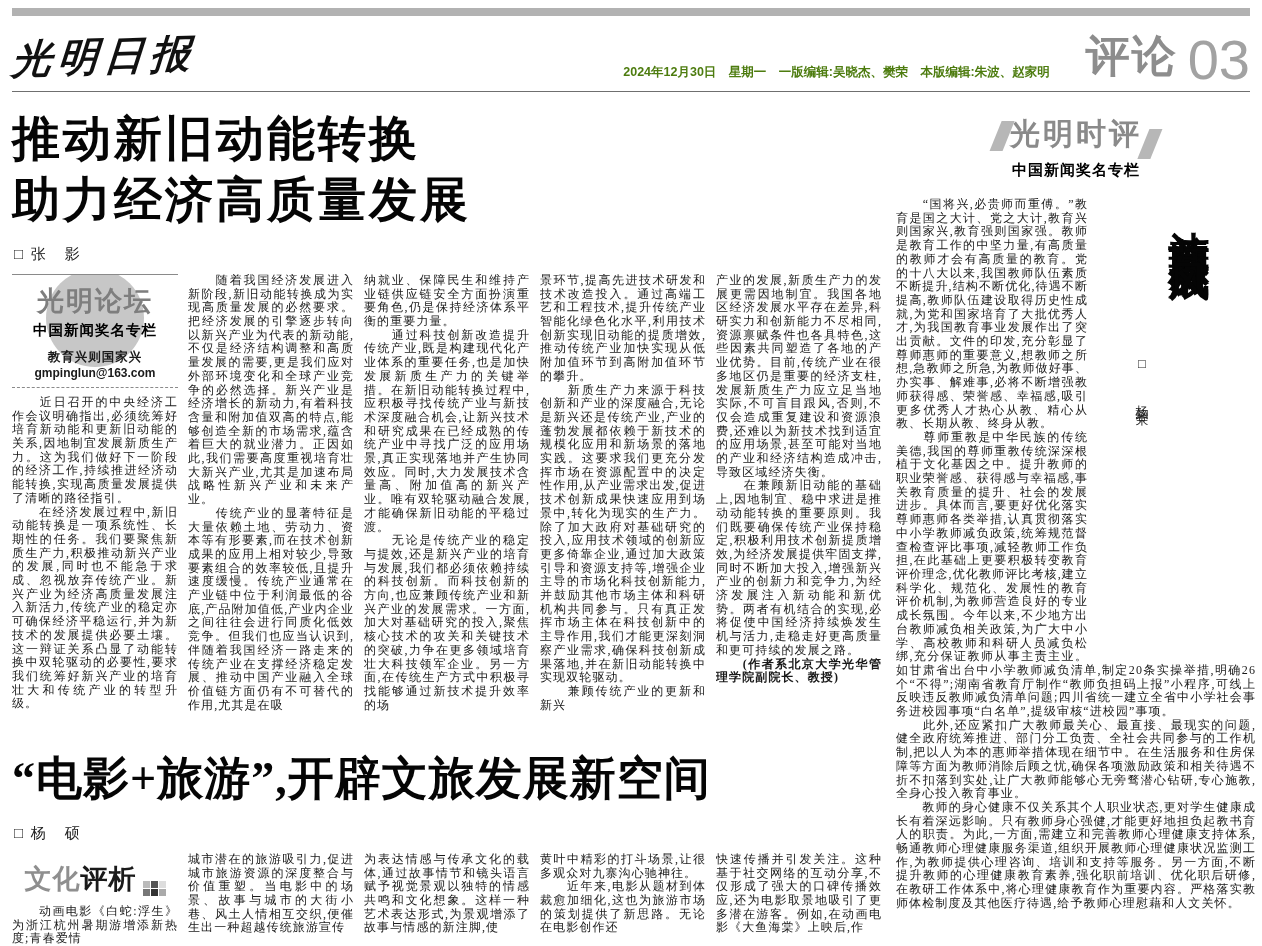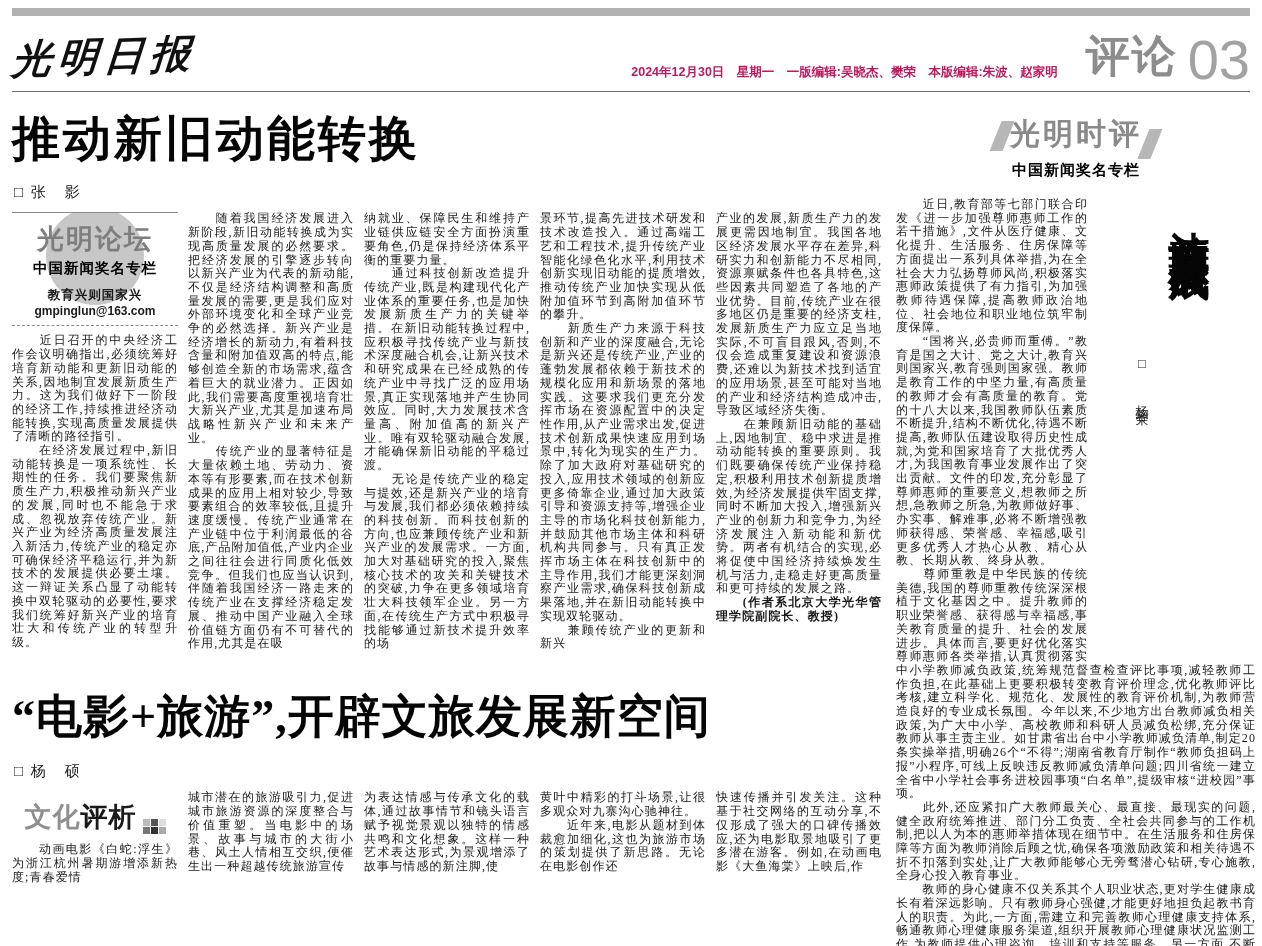--- a/index.html
+++ b/index.html
@@ -24,22 +24,22 @@
   .logo {
     font-size: 40px; font-weight: bold; font-style: italic;
     letter-spacing: 6px; color: #111;
     transform: skewX(-6deg) rotate(-2deg);
     align-self: center; margin-top: 8px;
     white-space: nowrap;
   }
   .mast-spacer { flex: 1; }
   .dateline {
     font-family: "Liberation Sans", "DejaVu Sans", sans-serif;
-    font-size: 12.5px; font-weight: bold; color: #be185d;
-    padding-bottom: 4px; white-space: nowrap; margin-right: 28px;
+    font-size: 12.5px; font-weight: bold; color: #4d7c0f;
+    padding-bottom: 4px; white-space: nowrap; margin-right: 36px;
   }
   .section-block { display: flex; align-items: flex-start; gap: 10px; }
   .section-name {
     font-size: 44px; font-weight: bold; color: #8d8d8d;
     letter-spacing: 2px; line-height: 1;
   }
   .page-number {
     font-family: "Liberation Sans", "DejaVu Sans", sans-serif;
     font-size: 56px; color: #a2a2a2; line-height: 0.9; font-weight: normal;
   }
@@ -128,20 +128,21 @@
     </div>
   </div>
 
   <div class="content">
 
     <div class="left-region">
 
       <div>
         <h1 class="main-headline">
           <span style="display:block">推动新旧动能转换</span>
+          <span style="display:block">助力经济高质量发展</span>
         </h1>
         <div class="byline">□ 张　影</div>
 
         <div class="colwrap">
           <div class="col">
             <div class="forum-box">
               <div class="forum-circle"></div>
               <div class="forum-title">光明论坛</div>
               <div class="forum-sub">中国新闻奖名专栏</div>
               <div class="forum-note1">教育兴则国家兴</div>
@@ -220,21 +221,20 @@
         </div>
         <div class="shiping-sub">中国新闻奖名专栏</div>
       </div>
 
       <div class="side-body">
         <div class="vtitle-float">
           <div class="vbyline">□ 杨蓉荣</div>
           <div class="vtitle">让尊师惠师蔚然成风</div>
         </div>
         <div>
-            <p>　　近日,教育部等七部门联合印发《进一步加强尊师惠师工作的若干措施》,文件从医疗健康、文化提升、生活服务、住房保障等方面提出一系列具体举措,为在全社会大力弘扬尊师风尚,积极落实惠师政策提供了有力指引,为加强教师待遇保障,提高教师政治地位、社会地位和职业地位筑牢制度保障。</p>
             <p>　　“国将兴,必贵师而重傅。”教育是国之大计、党之大计,教育兴则国家兴,教育强则国家强。教师是教育工作的中坚力量,有高质量的教师才会有高质量的教育。党的十八大以来,我国教师队伍素质不断提升,结构不断优化,待遇不断提高,教师队伍建设取得历史性成就,为党和国家培育了大批优秀人才,为我国教育事业发展作出了突出贡献。文件的印发,充分彰显了尊师惠师的重要意义,想教师之所想,急教师之所急,为教师做好事、办实事、解难事,必将不断增强教师获得感、荣誉感、幸福感,吸引更多优秀人才热心从教、精心从教、长期从教、终身从教。</p>
             <p>　　尊师重教是中华民族的传统美德,我国的尊师重教传统深深根植于文化基因之中。提升教师的职业荣誉感、获得感与幸福感,事关教育质量的提升、社会的发展进步。具体而言,要更好优化落实尊师惠师各类举措,认真贯彻落实中小学教师减负政策,统筹规范督查检查评比事项,减轻教师工作负担,在此基础上更要积极转变教育评价理念,优化教师评比考核,建立科学化、规范化、发展性的教育评价机制,为教师营造良好的专业成长氛围。今年以来,不少地方出台教师减负相关政策,为广大中小学、高校教师和科研人员减负松绑,充分保证教师从事主责主业。如甘肃省出台中小学教师减负清单,制定20条实操举措,明确26个“不得”;湖南省教育厅制作“教师负担码上报”小程序,可线上反映违反教师减负清单问题;四川省统一建立全省中小学社会事务进校园事项“白名单”,提级审核“进校园”事项。</p>
             <p>　　此外,还应紧扣广大教师最关心、最直接、最现实的问题,健全政府统筹推进、部门分工负责、全社会共同参与的工作机制,把以人为本的惠师举措体现在细节中。在生活服务和住房保障等方面为教师消除后顾之忧,确保各项激励政策和相关待遇不折不扣落到实处,让广大教师能够心无旁骛潜心钻研,专心施教,全身心投入教育事业。</p>
             <p>　　教师的身心健康不仅关系其个人职业状态,更对学生健康成长有着深远影响。只有教师身心强健,才能更好地担负起教书育人的职责。为此,一方面,需建立和完善教师心理健康支持体系,畅通教师心理健康服务渠道,组织开展教师心理健康状况监测工作,为教师提供心理咨询、培训和支持等服务。另一方面,不断提升教师的心理健康教育素养,强化职前培训、优化职后研修,在教研工作体系中,将心理健康教育作为重要内容。严格落实教师体检制度及其他医疗待遇,给予教师心理慰藉和人文关怀。</p>
           </div>
       </div>
     </div>
 
   </div>
 </div>

